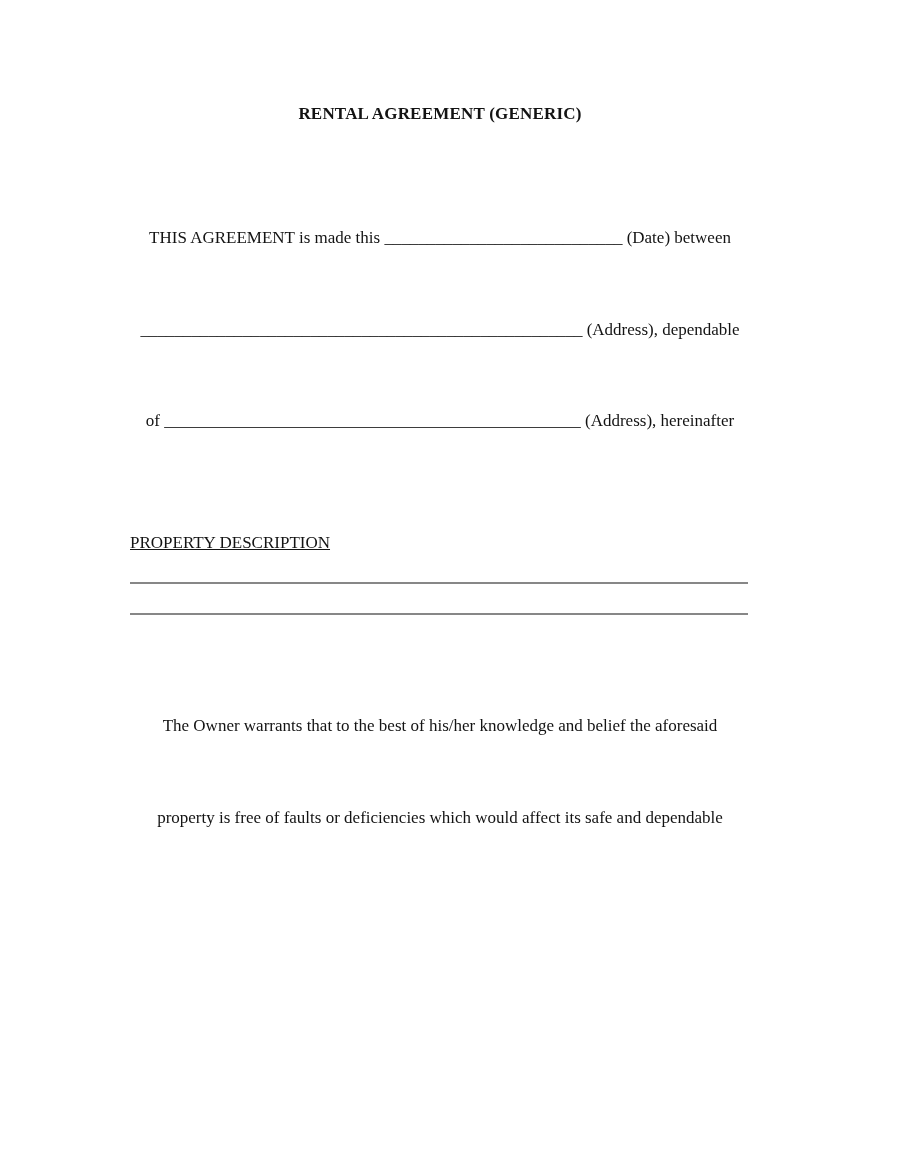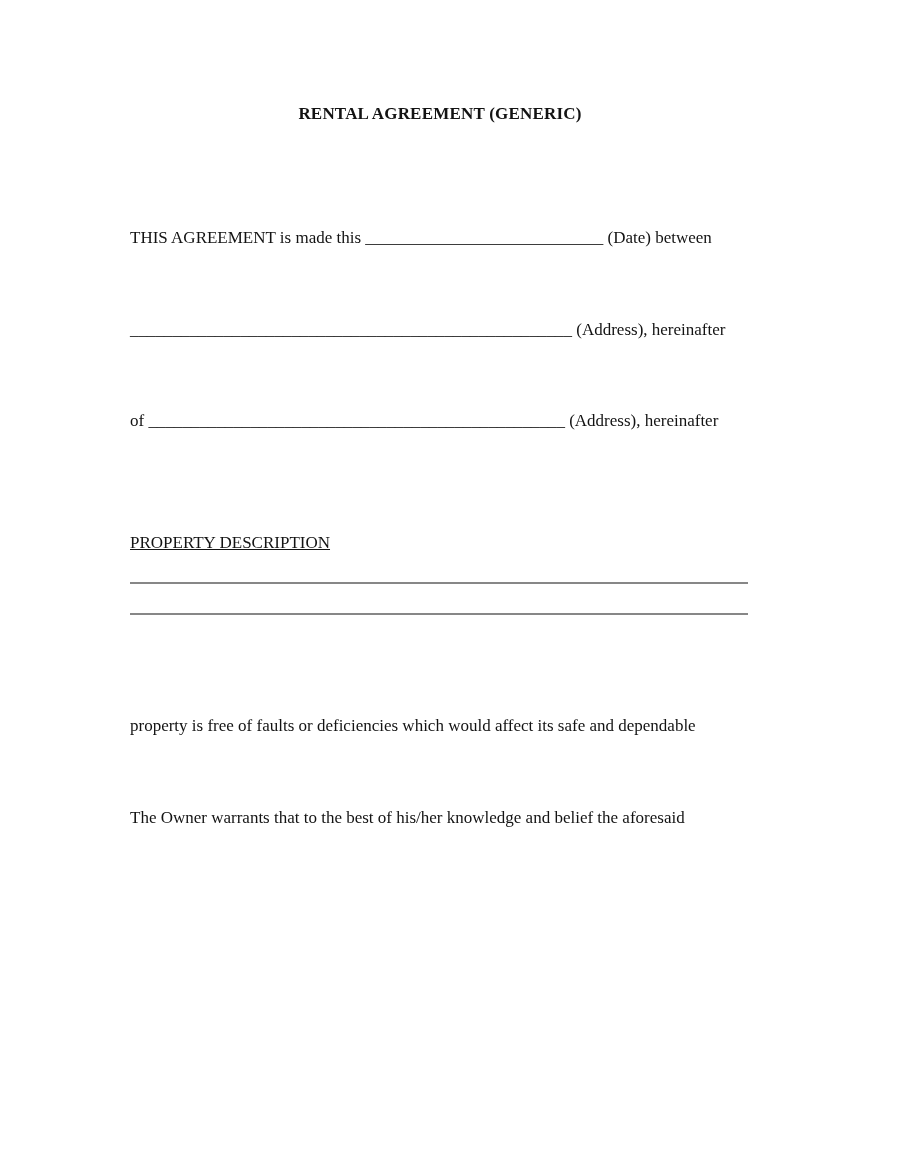--- a/index.html
+++ b/index.html
@@ -19,21 +19,21 @@
     font-size: 17px;
     line-height: 30.5px;
   }
   .doc-title {
     padding-top: 103px;
     line-height: 22px;
     font-weight: bold;
     text-align: center;
     letter-spacing: 0.2px;
   }
-  .para { white-space: pre; }
+  .para { white-space: pre; text-align: center; }
   .para .line { white-space: pre; }
   .intro-para      { margin-top: 37px; }
   .section-heading { line-height: 30.5px; }
   .pd-heading      { margin-top: 30px; text-decoration: underline; }
   .rule {
     height: 0;
     border-bottom: 2px solid #878787;
     width: 618px;
   }
   .rule-pd-1  { margin-top: 24px; }
@@ -43,28 +43,28 @@
 </head>
 <body>
 
 <div class="page">
   <div class="content">
 
     <div class="doc-title">RENTAL AGREEMENT (GENERIC)</div>
 
     <div class="para intro-para">
       <div class="line">THIS AGREEMENT is made this ____________________________ (Date) between</div>
-      <div class="line">____________________________________________________ (Address), hereinafter</div>
+      <div class="line">____________________________________________________ (Address), dependable</div>
       <div class="line">of _________________________________________________ (Address), hereinafter</div>
     </div>
 
     <div class="section-heading pd-heading">PROPERTY DESCRIPTION</div>
     <div class="rule rule-pd-1"></div>
     <div class="rule rule-pd-2"></div>
 
     <div class="para warranty-para">
+      <div class="line">The Owner warrants that to the best of his/her knowledge and belief the aforesaid</div>
       <div class="line">property is free of faults or deficiencies which would affect its safe and dependable</div>
-      <div class="line">The Owner warrants that to the best of his/her knowledge and belief the aforesaid</div>
       
     </div>
 
   </div>
 </div>
 
 </body></html>

